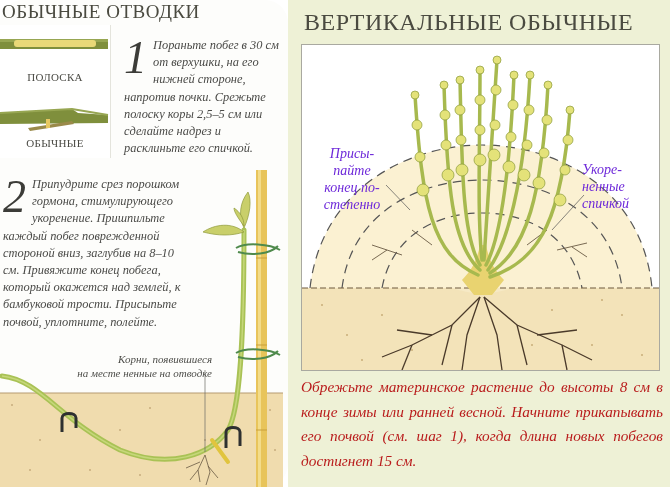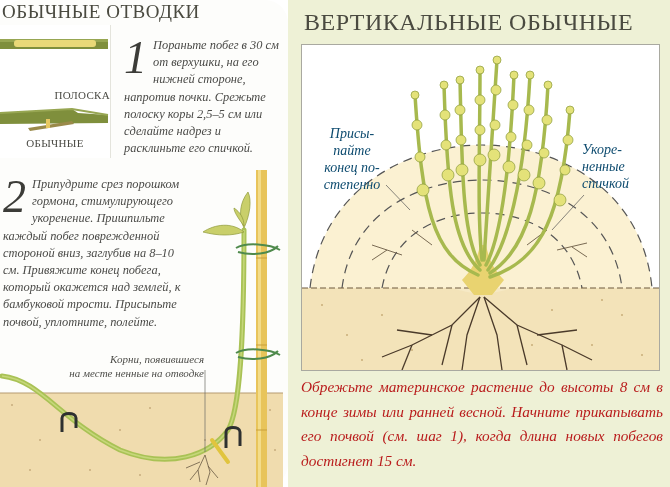--- a/index.html
+++ b/index.html
@@ -8,21 +8,21 @@
   .right { position:absolute; left:288px; top:0; width:382px; height:487px; background:#eef1d6; }
   .heading { position:absolute; font-family:"Liberation Serif", serif; color:#4a4a40; letter-spacing:0.5px; white-space:nowrap; }
   .h-left { left:2px; top:1px; font-size:19px; }
   .h-right { left:16px; top:9px; font-size:24px; }
   .stem-box { position:absolute; left:0; top:25px; width:110px; height:133px; background:#fff; border-right:1px solid #e4e4dc; }
   .stem-label { position:absolute; width:110px; text-align:center; font-size:11px; color:#4a4a44; letter-spacing:0.3px; }
   .step-text { position:absolute; font-style:italic; color:#4b4b48; font-size:12.4px; line-height:17.2px; }
   .step-num { float:left; font-size:46px; line-height:38px; margin:2px 6px 0 0; font-style:italic; color:#3c3c38; }
   .caption { position:absolute; font-style:italic; color:#4e4e4a; font-size:11px; line-height:14px; text-align:right; white-space:nowrap; }
   .inner-box { position:absolute; left:13px; top:44px; width:357px; height:325px; background:#ffffff; border:1.5px solid #a9a9a0; overflow:hidden; }
-  .plant-label { position:absolute; font-style:italic; color:#0c4a6e; font-size:14px; line-height:17px; text-align:center; }
+  .plant-label { position:absolute; font-style:italic; color:#6d28d9; font-size:14px; line-height:17px; text-align:center;margin-top:20px; }
   .bottom-text { position:absolute; left:13px; top:375px; width:362px; font-style:italic; color:#b91c1c; font-size:15.3px; line-height:24.5px; text-align:justify; }
   svg { position:absolute; }
 </style>
 </head>
 <body>
 
 <div class="left">
   <div class="heading h-left">ОБЫЧНЫЕ ОТВОДКИ</div>
 
   <div class="stem-box">
@@ -30,21 +30,21 @@
 
       <rect x="0" y="14" width="108" height="10" fill="#7f8f3c"></rect>
       <rect x="0" y="14" width="108" height="3" fill="#97a652"></rect>
       <rect x="14" y="15" width="82" height="7" rx="3" fill="#e9d978"></rect>
 
       <path d="M0 88 L72 84 L78 88 L108 90 L108 98 L0 99 Z" fill="#7f8f3c"></path>
       <path d="M0 88 L72 84 L108 90" stroke="#97a652" stroke-width="2" fill="none"></path>
       <path d="M28 103 L72 96 L74 99 L30 106 Z" fill="#9a8a4a"></path>
       <rect x="46" y="94" width="4" height="9" fill="#e8c860"></rect>
     </svg>
-    <div class="stem-label" style="top:64px;text-align:right;">ПОЛОСКА</div>
+    <div class="stem-label" style="top:46px;">ПОЛОСКА</div>
     <div class="stem-label" style="top:112px;">ОБЫЧНЫЕ</div>
   </div>
 
   <div class="step-text" style="left:124px; top:37px; width:158px;">
     <span class="step-num">1</span>
     <span>Пораньте побег в 30 см от верхушки, на его нижней стороне, напротив почки. Срежьте полоску коры 2,5–5 см или сделайте надрез и расклиньте его спичкой.</span>
   </div>
 
   <div class="step-text" style="left:3px; top:176px; width:190px;">
     <span class="step-num">2</span>
@@ -94,21 +94,21 @@
       <path d="M205 455 L198 470 L190 480"></path>
         <path d="M205 455 L210 472 L206 485"></path>
       <path d="M200 462 L186 468"></path>
         <path d="M208 466 L218 478"></path>
         <path d="M198 470 L200 482"></path>
     </g>
 
     <line x1="205" y1="370" x2="205" y2="452" stroke="#6a6a66" stroke-width="0.7"></line>
   </svg>
 
-  <div class="caption" style="right:84px; top:352px;margin-left:22px;">
+  <div class="caption" style="right:76px; top:352px;margin-left:22px;">
     <div>Корни, появившиеся</div>
     <div>на месте ненные на отводке</div>
   </div>
 </div>
 
 <div class="right">
   <div class="heading h-right">ВЕРТИКАЛЬНЫЕ ОБЫЧНЫЕ</div>
 
   <div class="inner-box">
     <svg width="357" height="325" viewBox="0 0 357 325" style="left:0;top:0;">

